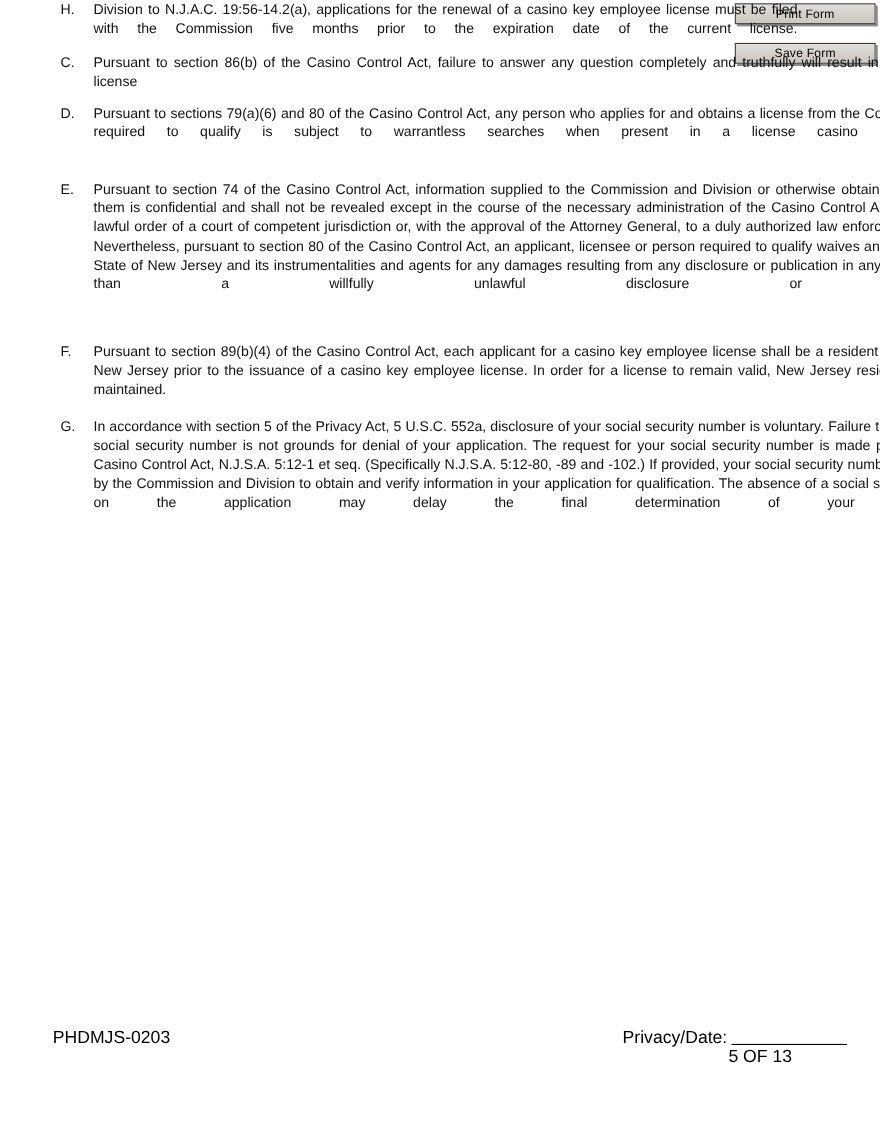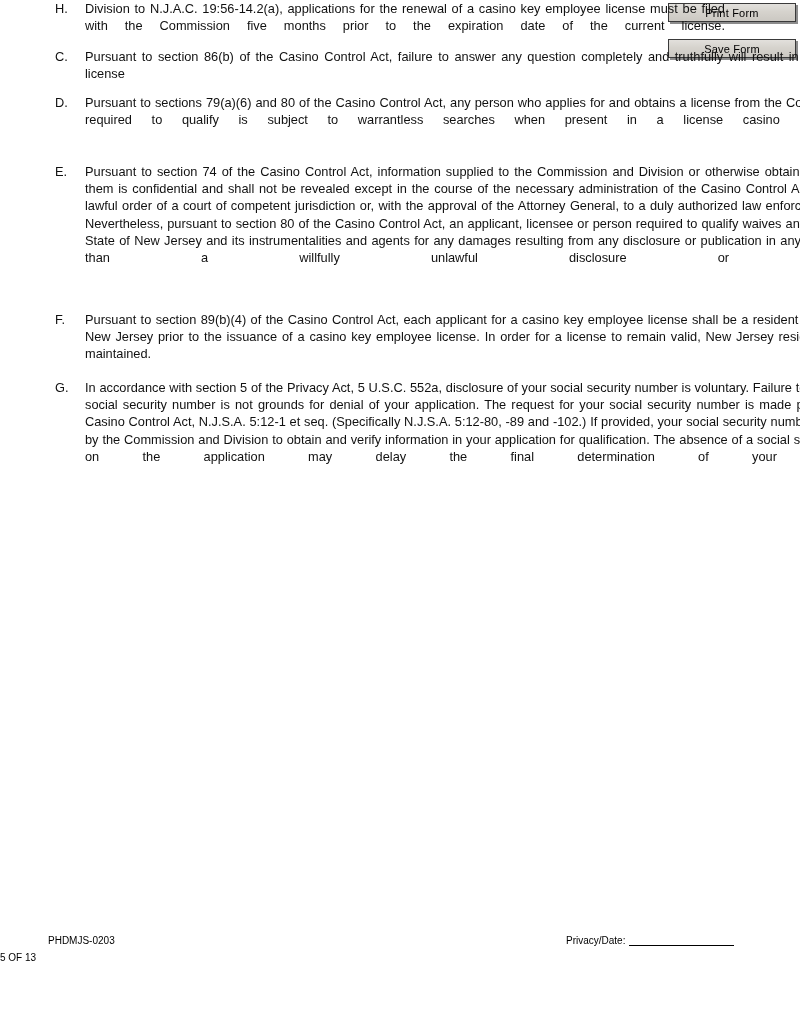--- a/index.html
+++ b/index.html
@@ -91,21 +91,21 @@
   .para .body { text-align: justify; text-justify: inter-word; }
   .para .body::after { content: ""; display: inline-block; width: 100%; }
 
   
   .footer {
     position: absolute;
     left: 0;
     top: 930px;
     width: 800px;
     height: 60px;
-    font-size: 10px;
+    font-size: 16px;
     font-family: "Liberation Sans", sans-serif;
   }
   .footer .form-code {
     position: absolute;
     left: 48px;
     top: 5px;
   }
   .footer .initials {
     position: absolute;
     left: 566px;
@@ -117,21 +117,21 @@
     width: 105px;
     border-bottom: 1.5px solid #000;
     margin-left: 4px;
     vertical-align: -2px;
   }
   .footer .page-num {
     position: absolute;
     left: 0;
     top: 22px;
     width: 720px;
-    text-align: left;
+    text-align: right;
   }
 </style>
 </head>
 <body>
 
 <div id="page">
 
   <div class="form-buttons">
     <button class="form-btn">Print Form</button>
     <button class="form-btn">Save Form</button>

